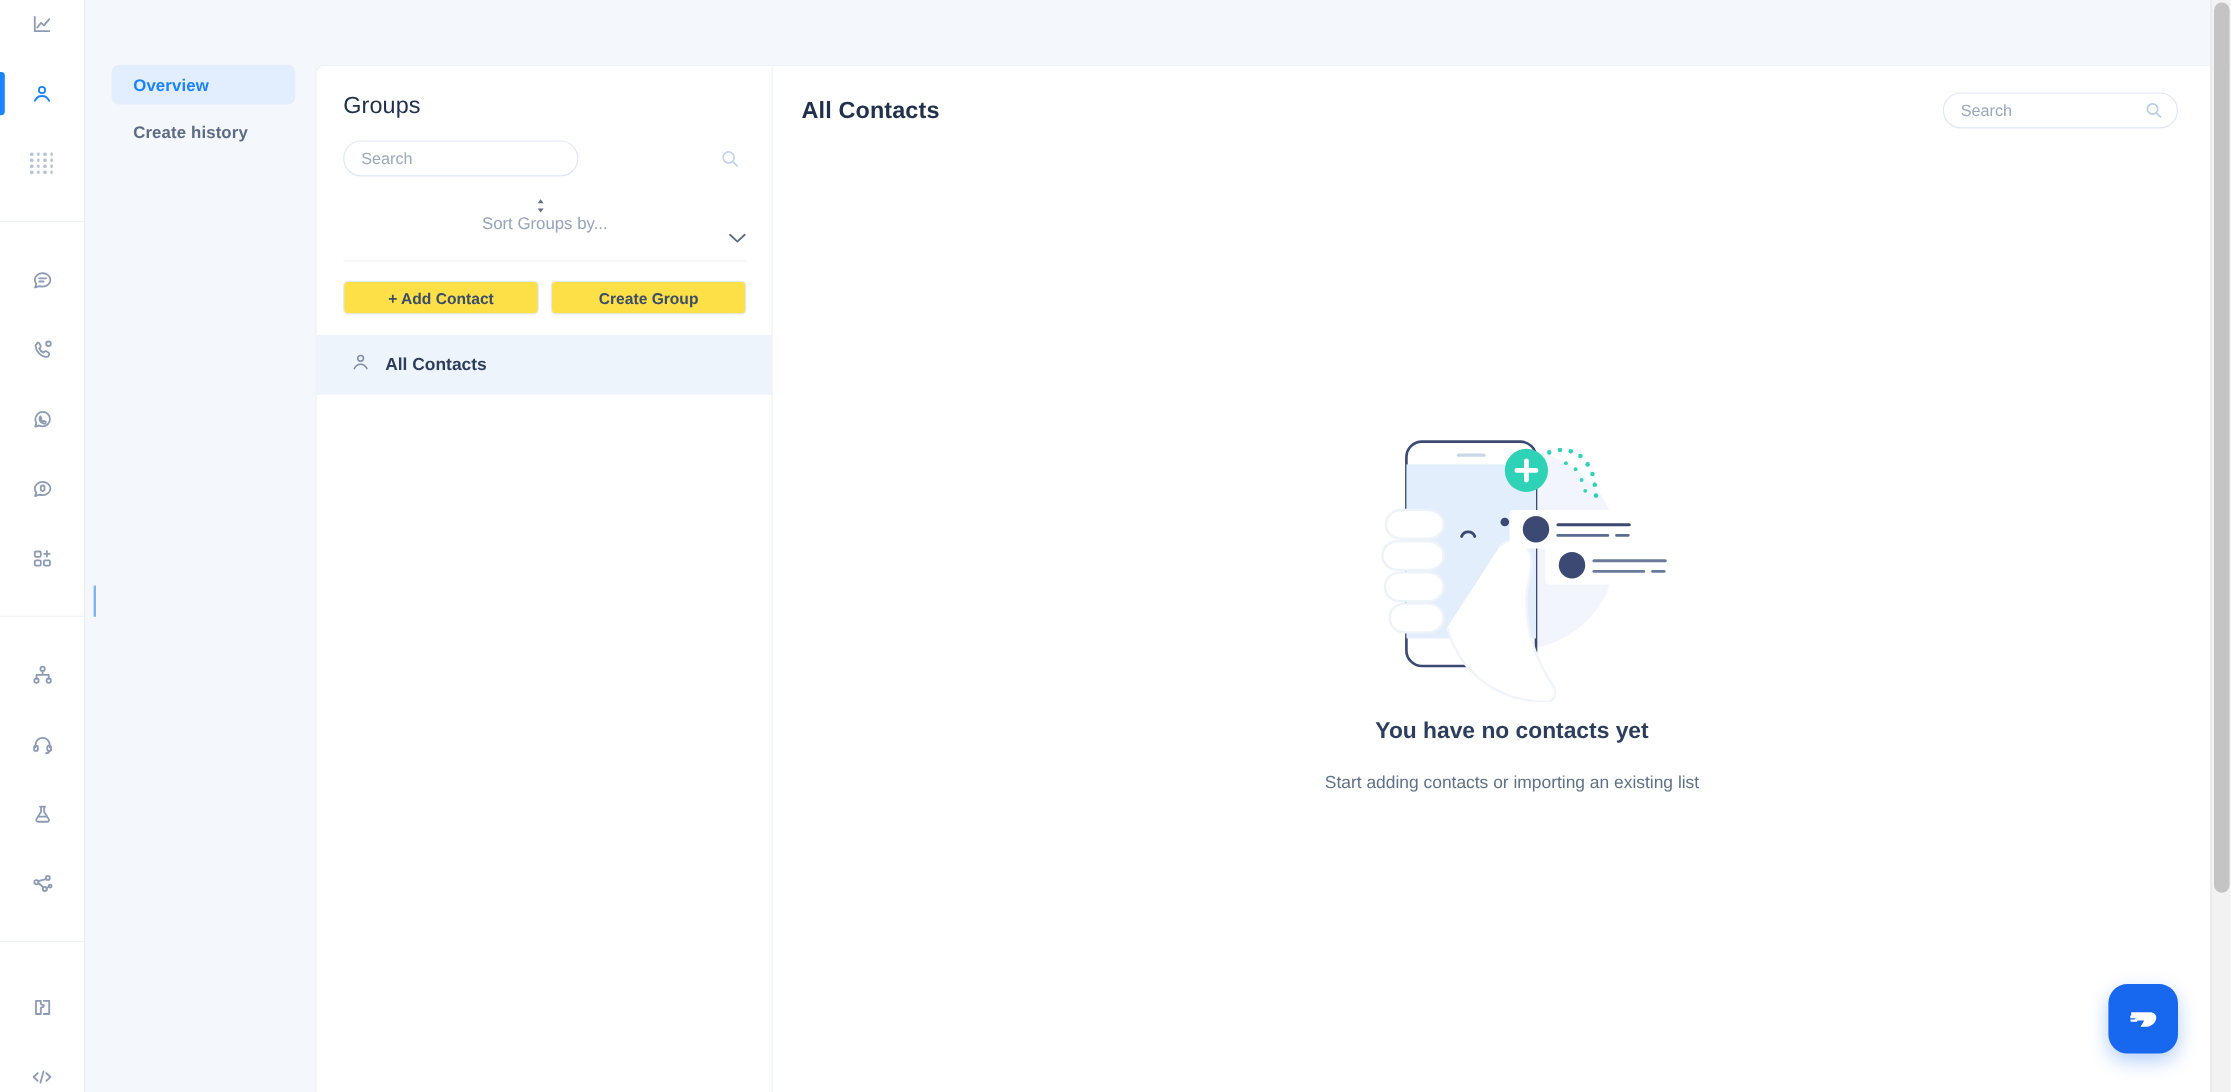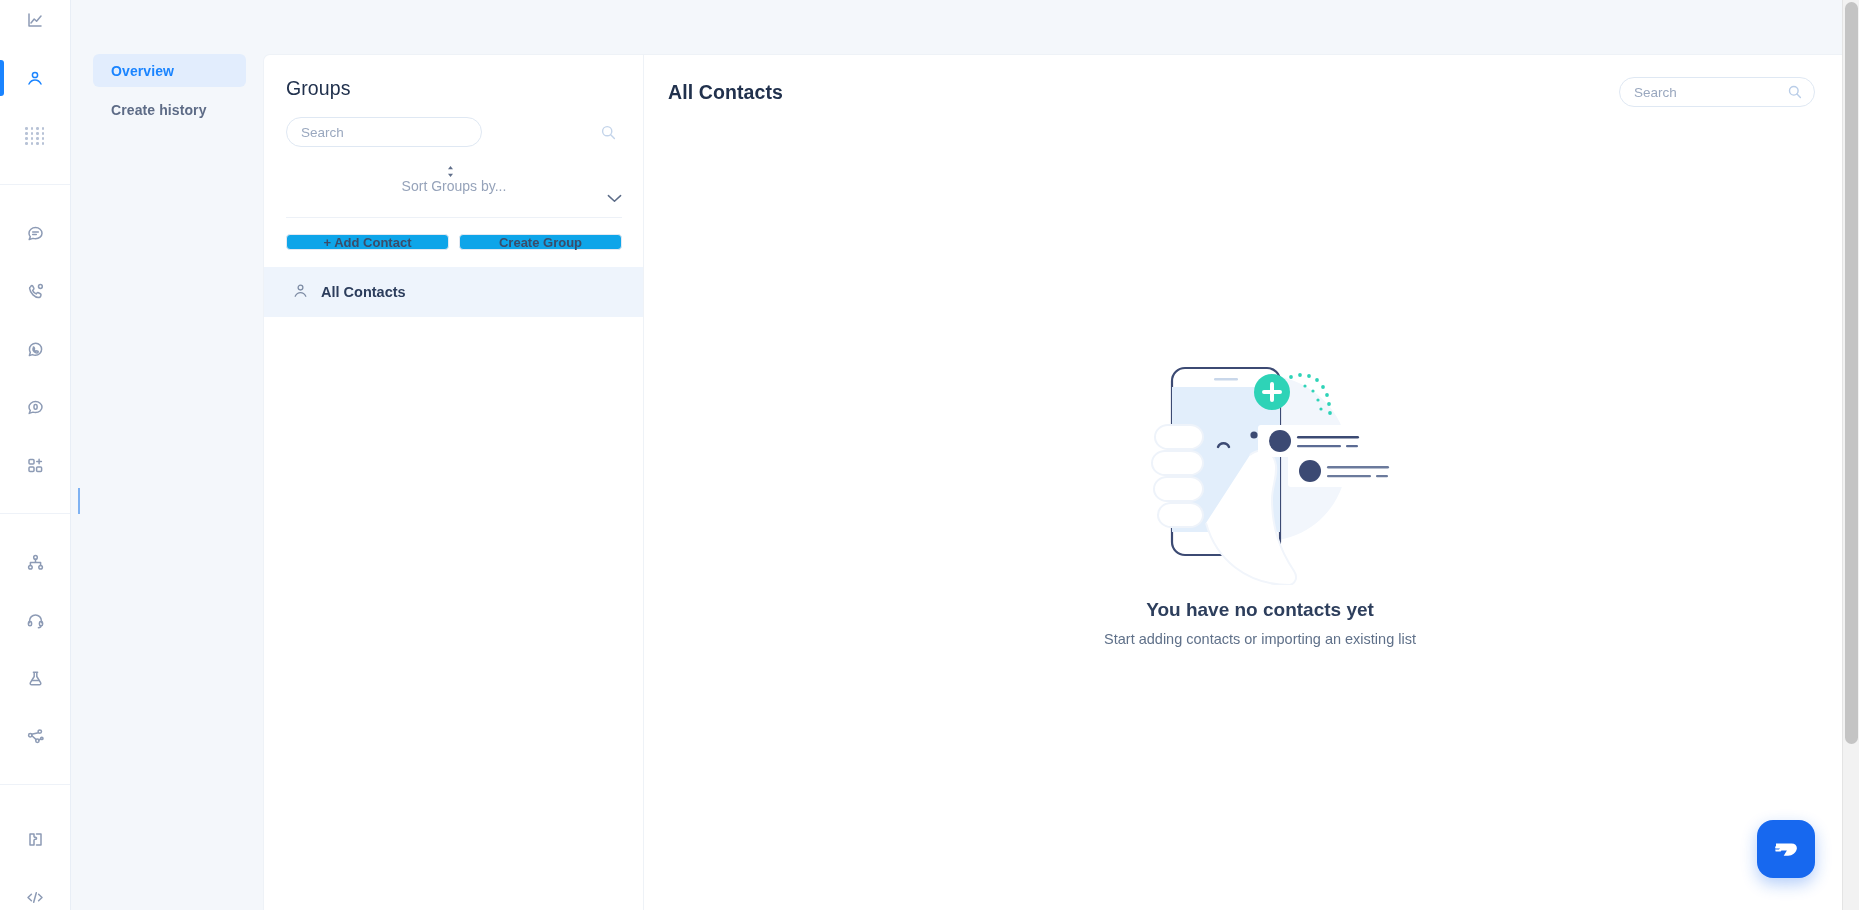--- a/index.html
+++ b/index.html
@@ -77,22 +77,22 @@
     align-items: center; justify-content: center; cursor: pointer; }
   .sort-row {
     display: flex; align-items: center; margin-top: 18px; padding-bottom: 14px;
     border-bottom: 1px solid #edf1f7; cursor: pointer; flex-direction: column;
   }
   .sort-ico { margin-right: 7px; display: flex; }
   .sort-label { font-size: 14px; color: #96a3ba; }
   .chev { margin-left: auto; display: flex; }
   .btn-row { display: flex; gap: 10px; padding: 16px 22px 17px 22px; }
   .btn {
-    flex: 1; height: 16px; border: 1px solid #e3e9f2; border-radius: 4px;
-    background: #0ea5e9; color: #3b4c69; font-size: 13px; font-weight: 700;
+    flex: 1; height: 28px; border: 1px solid #e3e9f2; border-radius: 4px;
+    background: #fde047; color: #3b4c69; font-size: 13px; font-weight: 700;
     display: flex; align-items: center; justify-content: center; cursor: pointer;
     font-family: "Liberation Sans", sans-serif;
   }
   .group-row {
     height: 50px; background: #eef4fc; display: flex; align-items: center;
     padding-left: 27px; cursor: pointer;
   }
   .group-row span.lbl { font-size: 14.5px; font-weight: 700; color: #2c3d5c; margin-left: 11px; }
 
   
@@ -102,21 +102,21 @@
   }
   .main-head { display: flex; align-items: center; padding: 22px 44px 0 24px; }
   .main-title { font-size: 19.5px; font-weight: 700; color: #21314d; letter-spacing: .1px; }
   .main-search { width: 196px; margin-left: auto; position: relative; }
   .main-search .pill { padding-right: 34px; }
   .main-search .in-mag { position: absolute; right: 12px; top: 7px; }
 
   
   .empty { position: absolute; left: 17px; right: 0; top: 290px; text-align: center; }
   .empty-title { font-size: 19px; font-weight: 700; color: #2d3e5c; margin-top: 14px; }
-  .empty-sub { font-size: 14.5px; color: #5f7089; margin-top: 10px; }
+  .empty-sub { font-size: 14.5px; color: #5f7089; margin-top: 24px; }
   .illo { width: 300px; height: 240px; margin: 0 auto; display: block; }
 
   
   .fab {
     position: absolute; right: 44px; bottom: 32px; width: 58px; height: 58px;
     background: #1768ef; border-radius: 16px; display: flex;
     align-items: center; justify-content: center; cursor: pointer;
     box-shadow: 0 6px 16px rgba(23,104,239,.32);
   }
 

